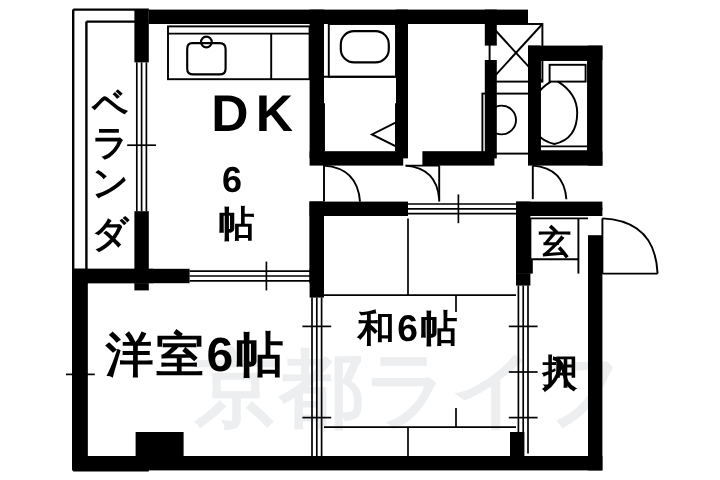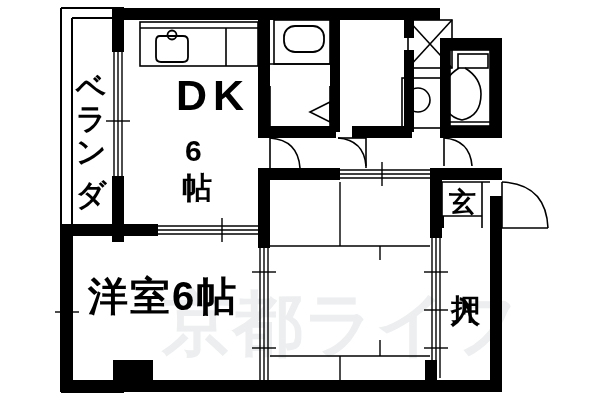--- a/index.html
+++ b/index.html
@@ -242,18 +242,19 @@
   </svg>
 
   <div class="lbl lbl-vert" style="left:76px; top:52px; font-size:30px;">ベランダ</div>
 
   <div class="lbl" style="left:176px; top:74px; font-size:43px; letter-spacing:6px;">DK</div>
   <div class="lbl" style="left:185px; top:136px; font-size:30px;">6</div>
   <div class="lbl" style="left:182px; top:173px; font-size:30px;">帖</div>
 
   <div class="lbl" style="left:88px; top:276px; font-size:40px; letter-spacing:2px;">洋室6帖</div>
 
+  <div class="lbl" style="left:298px; top:258px; font-size:31px; letter-spacing:2px;">和6帖</div>
 
   <div class="lbl" style="left:449px; top:189px; font-size:27px;">玄</div>
 
   <div class="lbl lbl-vert" style="left:451px; top:272px; font-size:29px;">押入</div>
 
 </div>
 
 </body></html>

